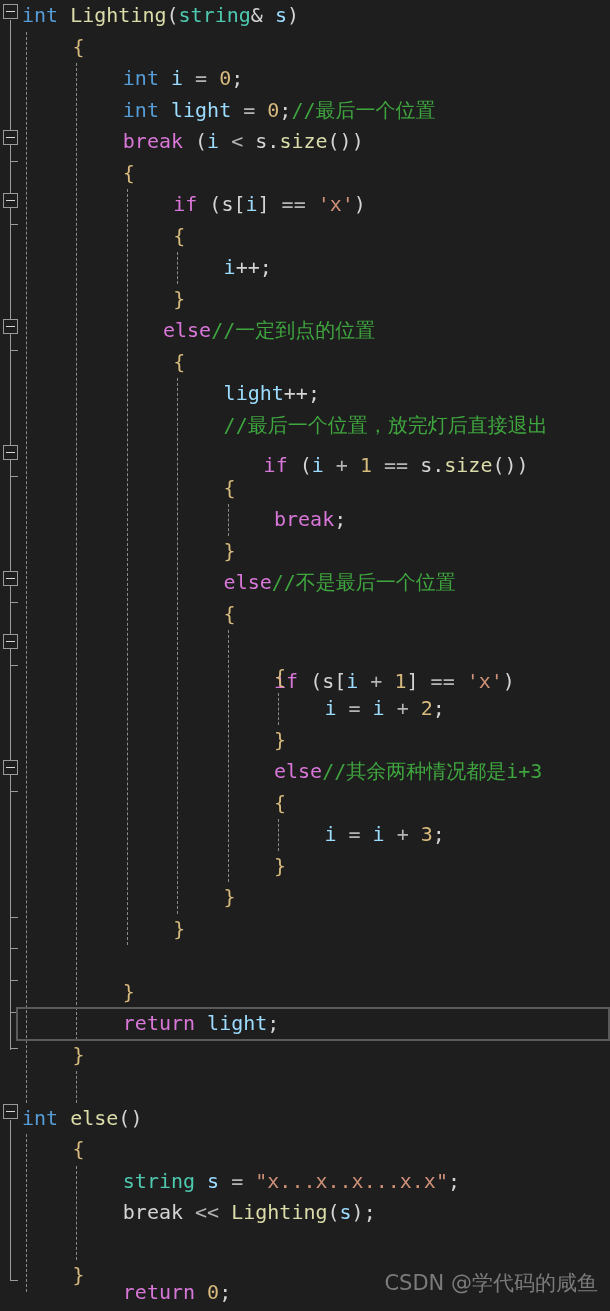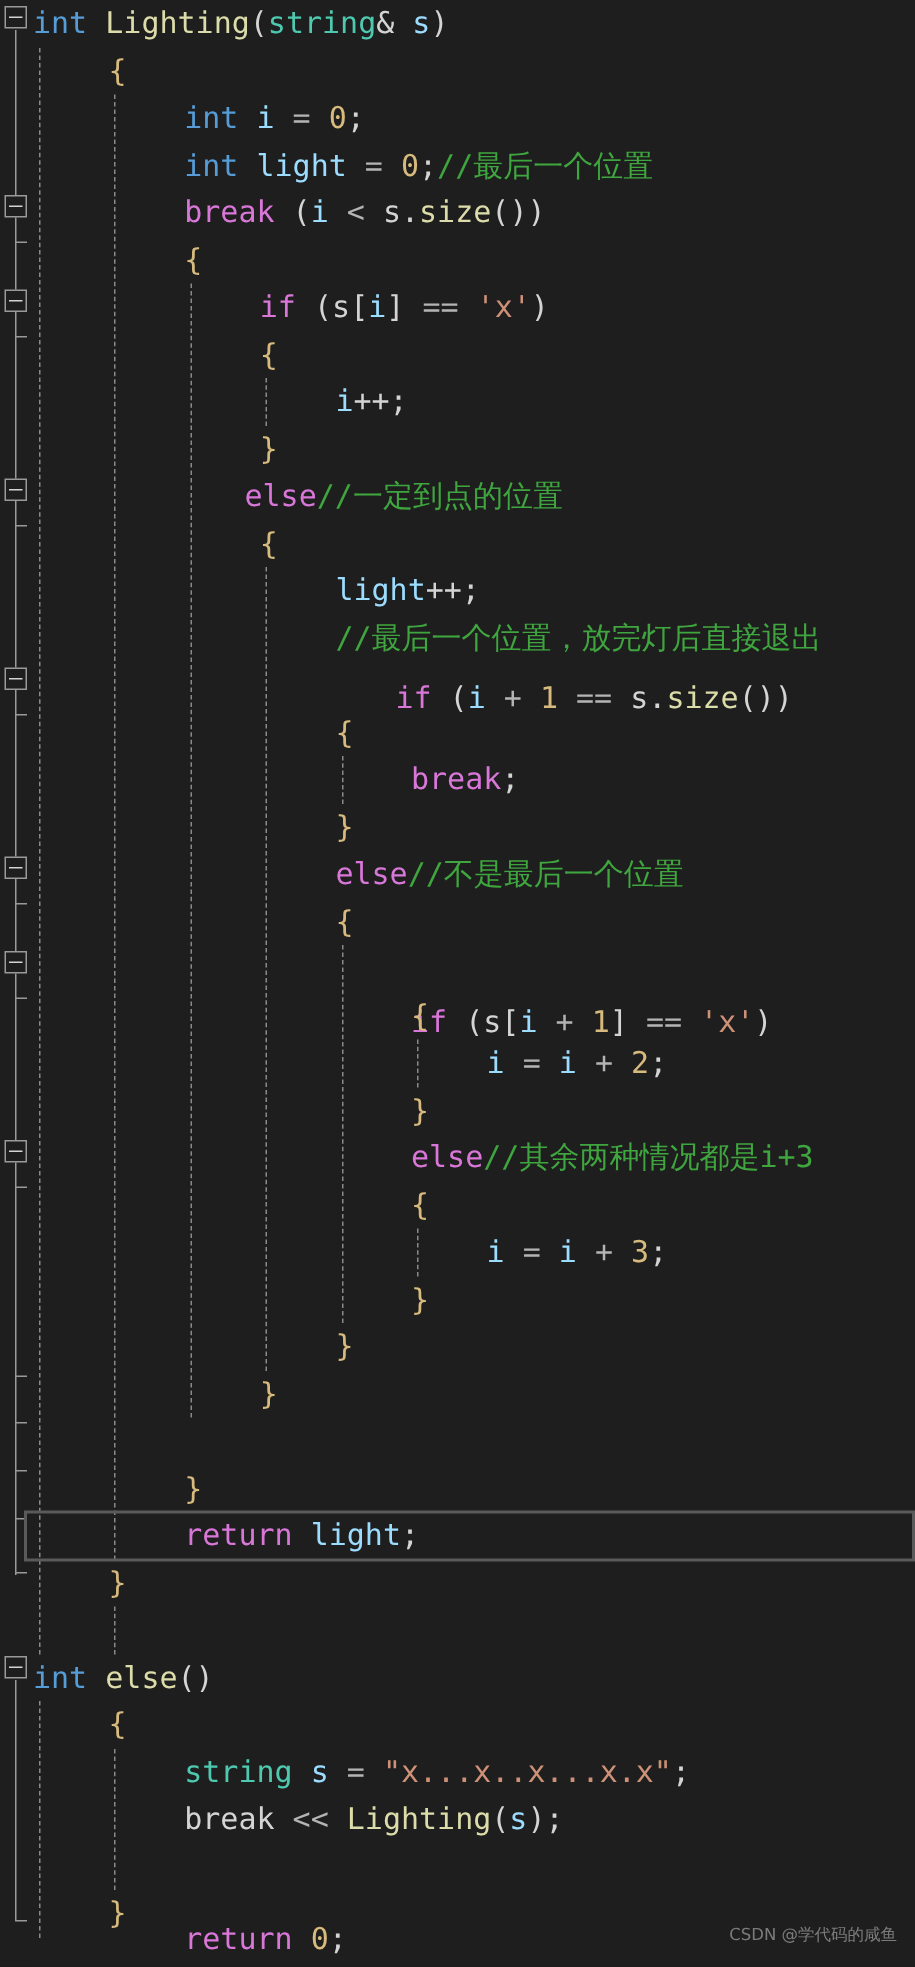--- a/index.html
+++ b/index.html
@@ -78,21 +78,21 @@
   .pn      {color:#D4D4D4;}            
   .brc     {color:#D7BA7D;}            
   .op      {color:#B4B4B4;}            
 
   
   .watermark{
     position:absolute;
     right:12px;bottom:14px;
     color:#8C8C8C;
     font-family:"DejaVu Sans","Liberation Sans",sans-serif;
-    font-size:11px;
+    font-size:21px;
     white-space:nowrap;
     opacity:.85;
   }
 </style>
 </head>
 <body>
 
 <div id="editor">
 
   <div class="fold-margin" id="foldmargin">

